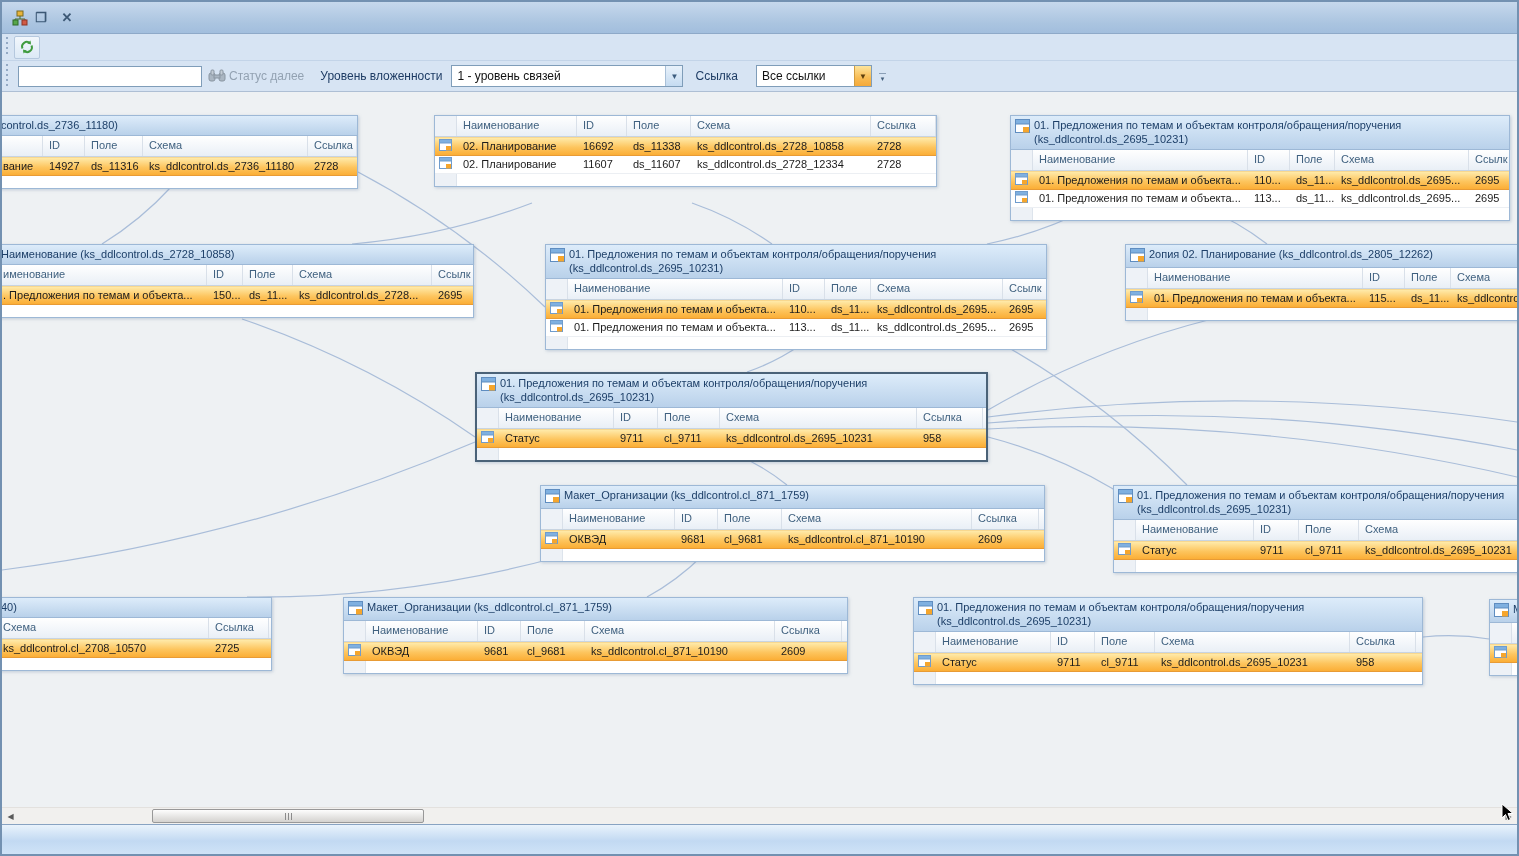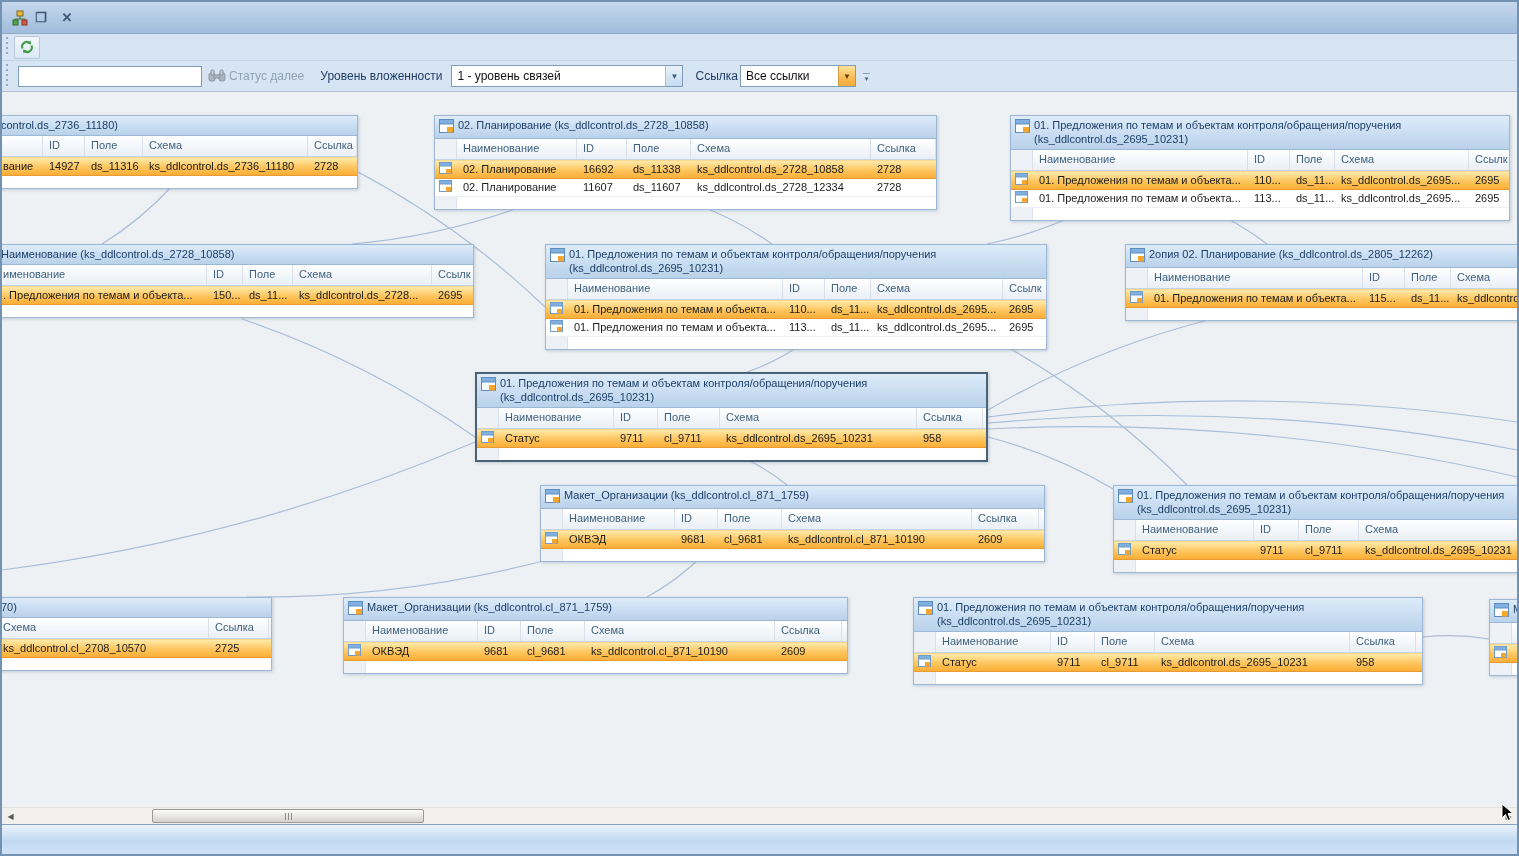--- a/index.html
+++ b/index.html
@@ -109,21 +109,21 @@
     </span>
     <span class="tb-label disabled">Статус далее</span>
     <span class="tb-label" style="margin-left:16px;">Уровень вложенности</span>
     <span class="combo" style="width:232px; margin-left:9px;">
       <span class="combo-text">1 - уровень связей</span>
       <span class="combo-btn">
           <span>▼</span>
         </span>
     </span>
     <span class="tb-label" style="margin-left:12px;">Ссылка</span>
-    <span class="combo" style="width:116px; margin-left:2px;">
+    <span class="combo" style="width:116px; margin-left:18px;">
       <span class="combo-text">Все ссылки</span>
       <span class="combo-btn orange">
           <span>▼</span>
         </span>
     </span>
     <span class="overflow-btn">
       <span>—</span>
       <span>▾</span>
     </span>
   </div>
@@ -170,30 +170,20 @@
               <div class="cell" style="width: 42px;">14927</div>
               <div class="cell" style="width: 58px;">ds_11316</div>
               <div class="cell" style="width: 165px;">ks_ddlcontrol.ds_2736_11180</div>
               <div class="cell" style="width: 49px;">2728</div>
             </div>
             <div class="node-footer"></div>
           </div>
         </div>
       </div>
       <div class="node" style="left: 432px; top: 23px; width: 503px;">
-        <div class="node-header">
-          <span><svg width="15" height="14" viewBox="0 0 15 14" style="margin-top:1px;">
-              <rect x="0.5" y="0.5" width="14" height="13" fill="#fff" stroke="#5f8dc0"></rect>
-              <rect x="0.5" y="0.5" width="14" height="4.5" fill="#7fb0e0" stroke="#5f8dc0"></rect>
-              <rect x="8" y="8" width="6" height="5.5" fill="#f6a62c"></rect>
-            </svg></span>
-          <div>
-            <div class="node-title">02. Планирование (ks_ddlcontrol.ds_2728_10858)</div>
-          </div>
-        </div>
         <div class="node-body">
           <div class="icon-strip"></div>
           <div class="layer">
             <div class="cols">
               <div class="col icon-head"></div>
               <div class="col" style="width: 120px;">Наименование</div>
               <div class="col" style="width: 50px;">ID</div>
               <div class="col" style="width: 64px;">Поле</div>
               <div class="col" style="width: 180px;">Схема</div>
               <div class="col" style="width: 65px;">Ссылка</div>
@@ -500,21 +490,21 @@
               <div class="cell" style="width: 60px;">cl_9711</div>
               <div class="cell" style="width: 185px;">ks_ddlcontrol.ds_2695_10231</div>
             </div>
             <div class="node-footer"></div>
           </div>
         </div>
       </div>
       <div class="node" style="left: -6px; top: 505px; width: 276px;">
         <div class="node-header">
           <div>
-            <div class="node-title">70)</div>
+            <div class="node-title">40)</div>
           </div>
         </div>
         <div class="node-body">
           <div class="layer">
             <div class="cols">
               <div class="col" style="width: 212px;">Схема</div>
               <div class="col" style="width: 60px;">Ссылка</div>
             </div>
             <div class="row hl">
               <div class="cell" style="width: 212px;">ks_ddlcontrol.cl_2708_10570</div>

